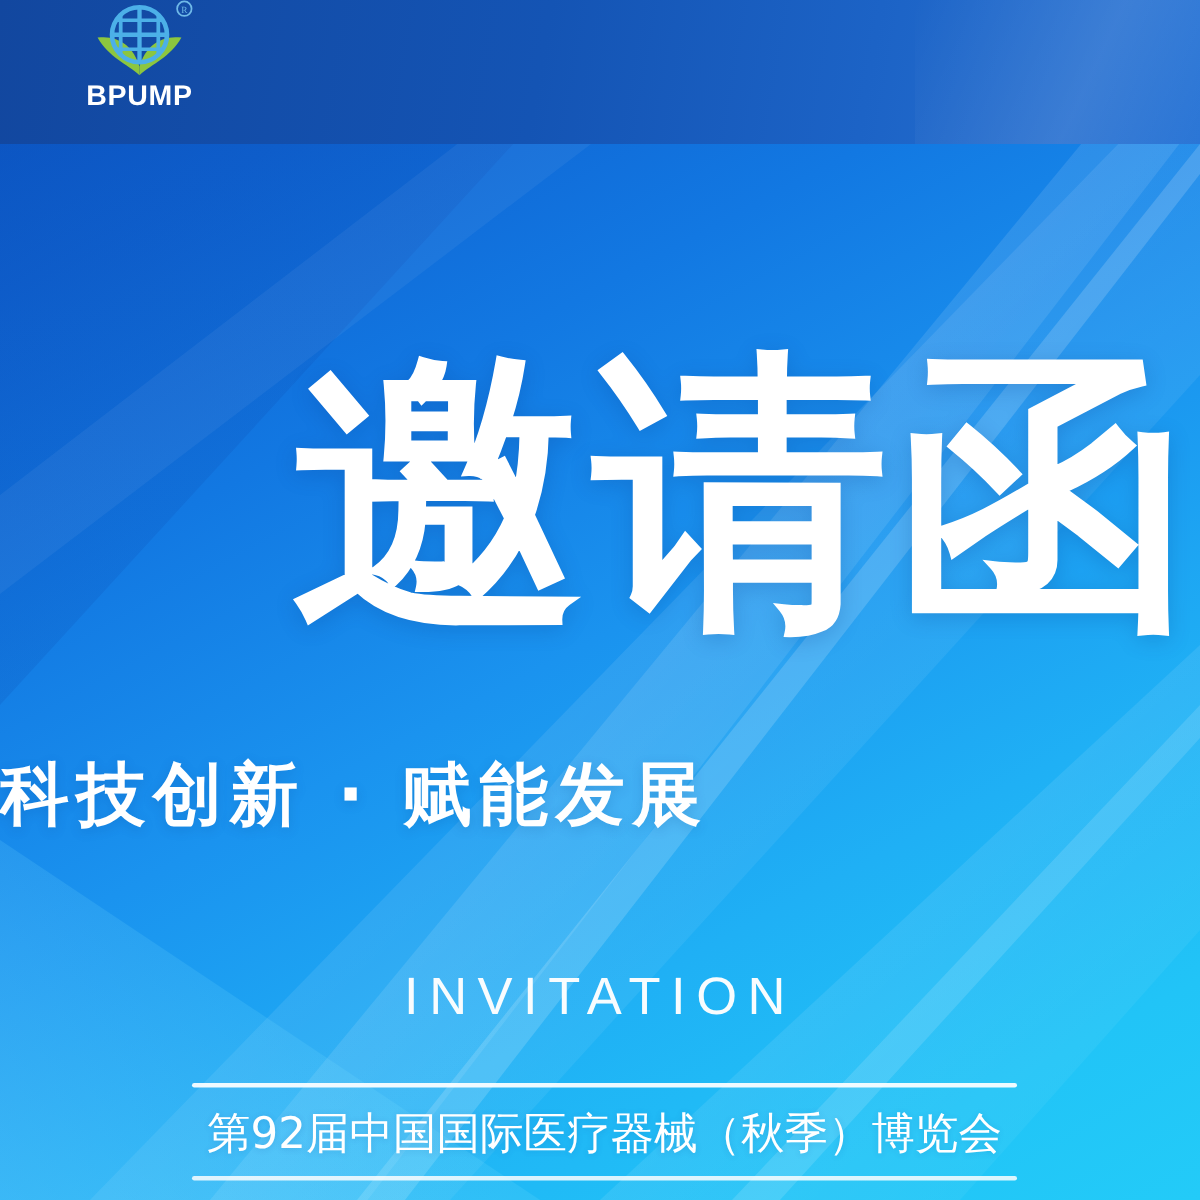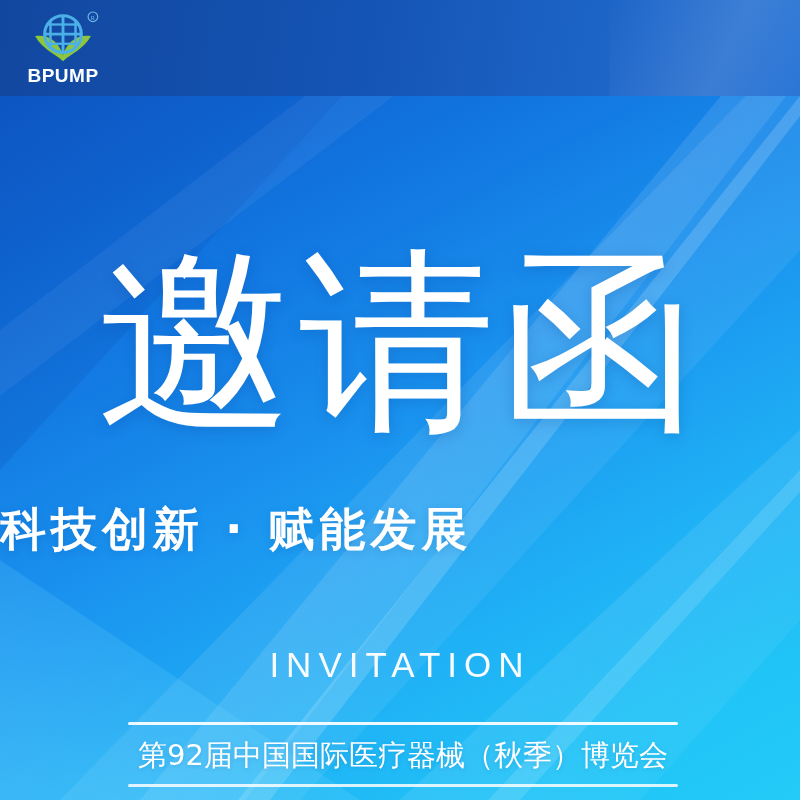--- a/index.html
+++ b/index.html
@@ -23,22 +23,22 @@
   }
 
   
   .bg-layer{position:absolute;inset:0;overflow:hidden;pointer-events:none;}
   .bg-layer svg{position:absolute;inset:0;width:800px;height:800px;display:block;}
 
   
   .header{
     position:absolute;left:0;top:0;width:800px;height:96px;
     background:linear-gradient(100deg,#12479f 0%,#1454b4 45%,#1c63c6 72%,#2b76d6 100%);
-    display:flex;align-items:center;
-    padding-left:24px;
+    display:flex;align-items:flex-start;
+    padding-left:54px;
     z-index:6;
   }
   
   .header:after{
     content:"";position:absolute;right:0;top:0;bottom:0;width:190px;
     background:linear-gradient(115deg,rgba(255,255,255,0) 0%,rgba(255,255,255,.10) 60%,rgba(255,255,255,0) 100%);
   }
 
   .logo-mark{
     position:relative;
@@ -62,25 +62,25 @@
     font-size:38px;
     font-weight:bold;
     letter-spacing:3px;
     line-height:1;
     font-family:"DejaVu Sans","Liberation Sans",sans-serif;
     text-shadow:0 1px 2px rgba(0,0,0,.18);
   }
 
   
   .title-main{
-    position:absolute;left:0;right:0;top:244px;
-    text-align:center;
+    position:absolute;left:0;right:0;top:232px;
+    text-align:right;
     color:#ffffff;
     font-size:196px;
-    font-weight:normal;
+    font-weight:bold;
     line-height:1;
     letter-spacing:6px;
     font-family:"DejaVu Sans","Liberation Sans",sans-serif;
     z-index:5;
     text-shadow:0 3px 14px rgba(8,60,140,.22);
     white-space:nowrap;
   }
 
   .title-sub{
     position:absolute;left:0;right:0;top:506px;

